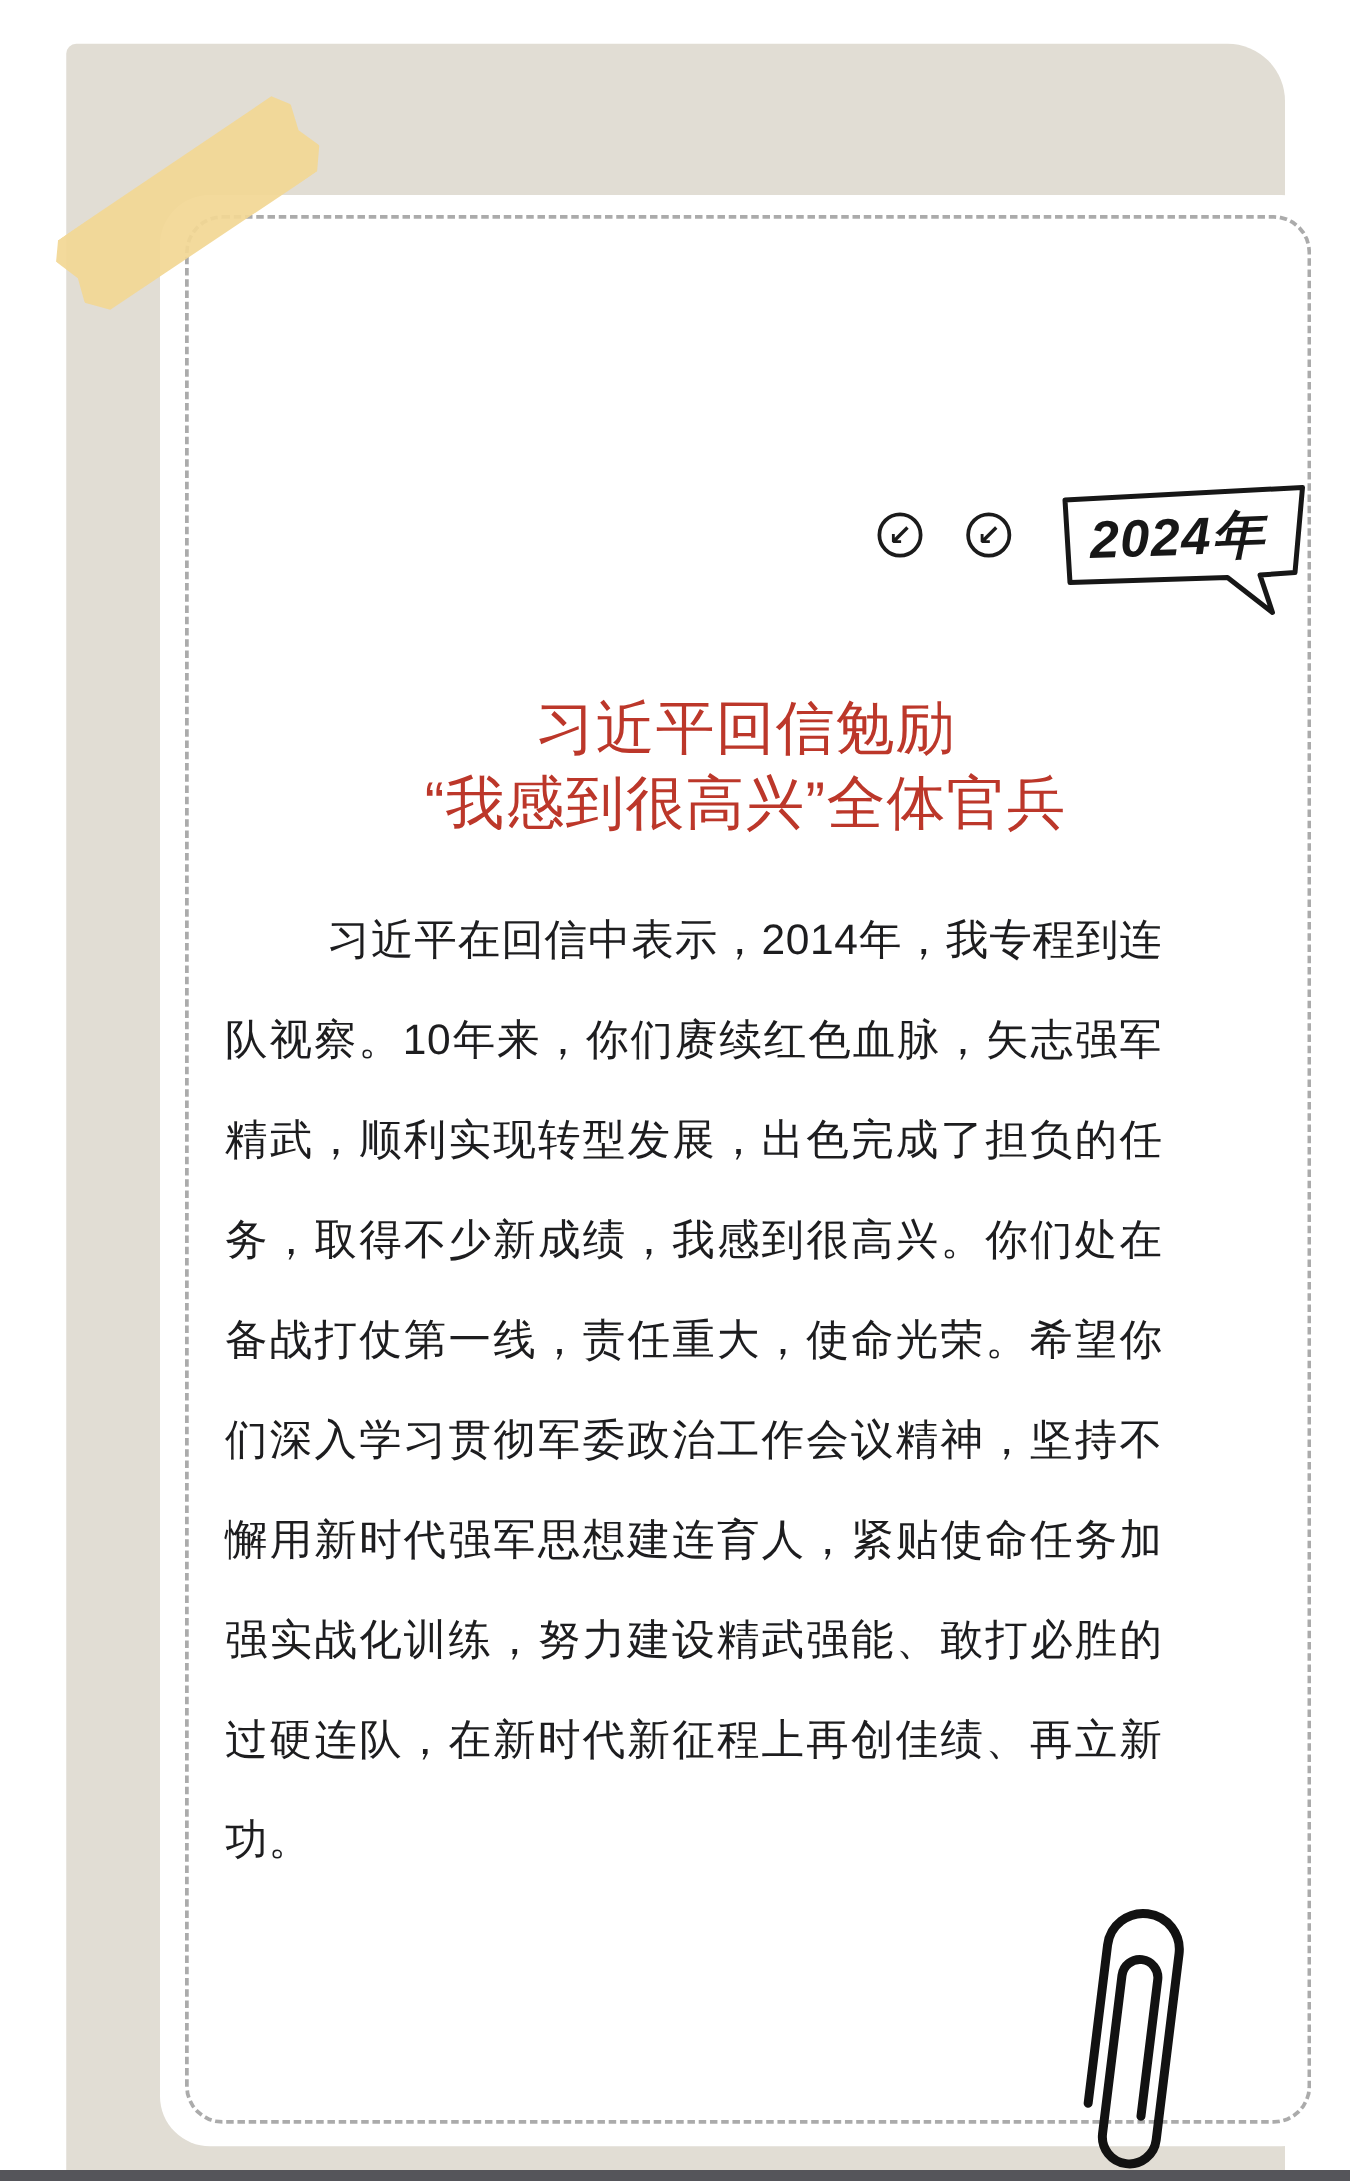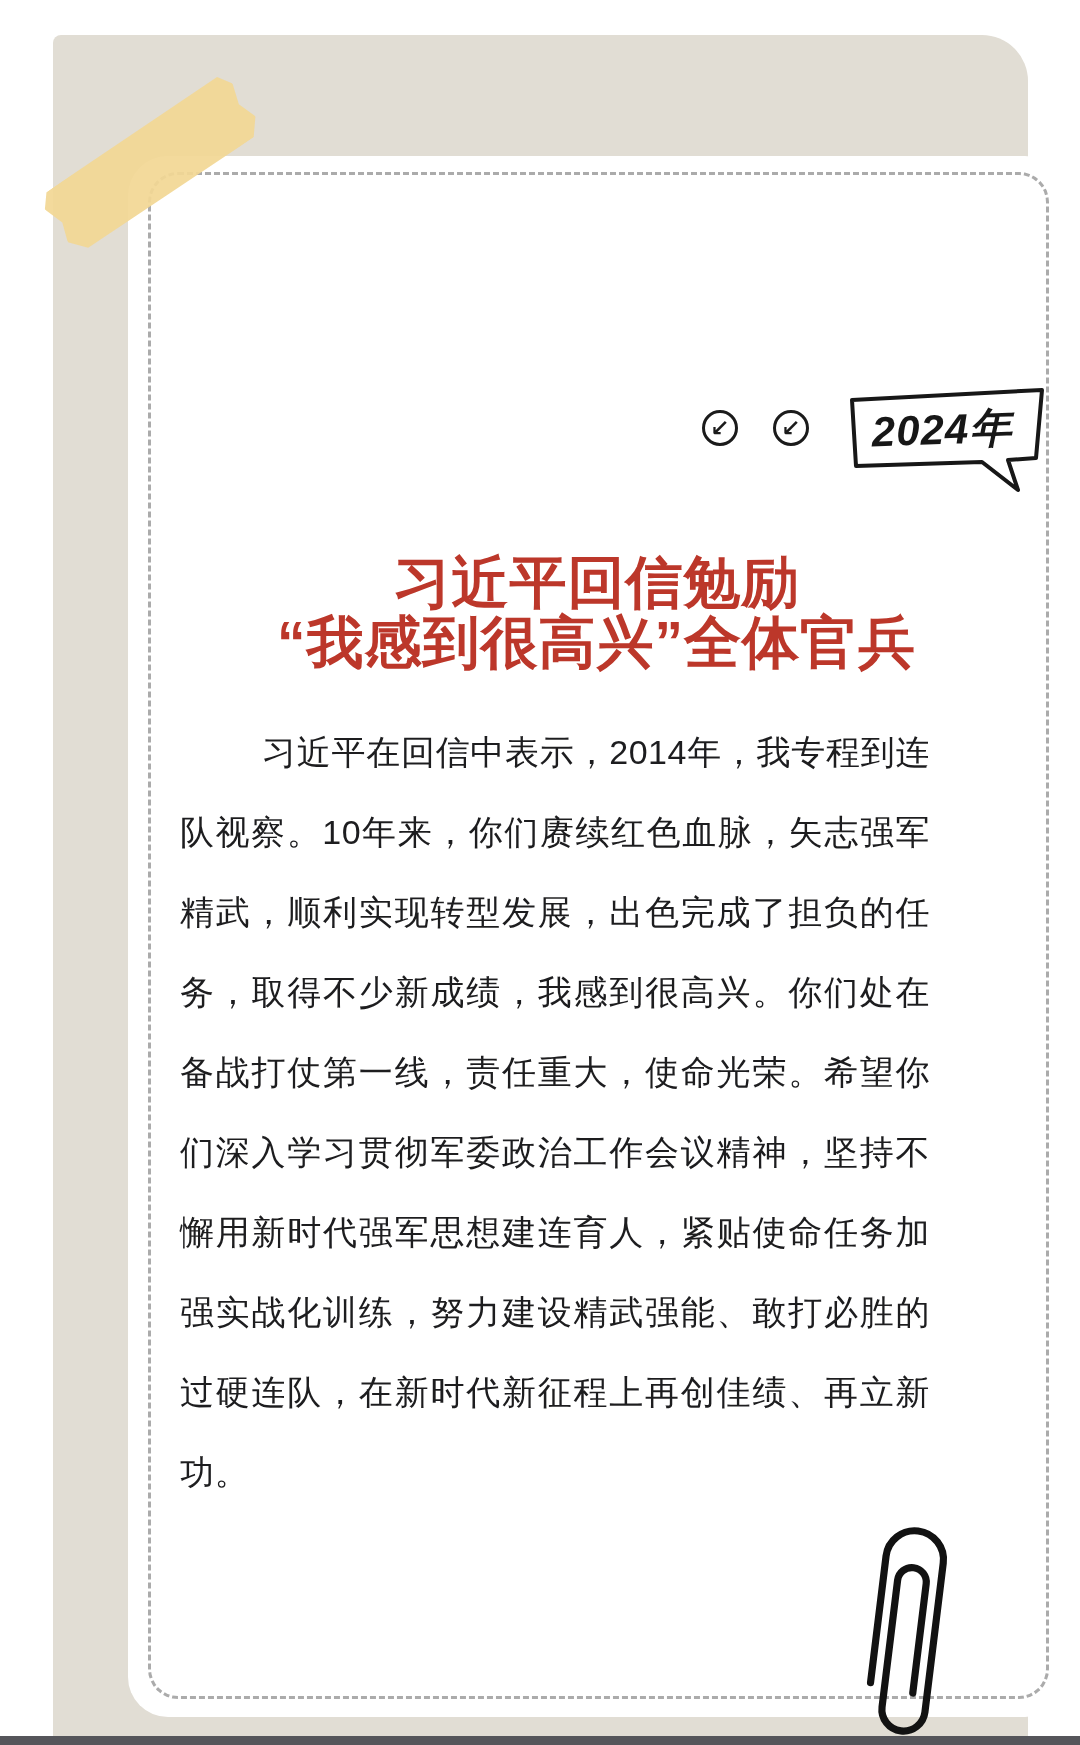--- a/index.html
+++ b/index.html
@@ -85,22 +85,22 @@
     transform: rotate(-2deg);
     letter-spacing: 1px;
   }
   
   .title {
     position: absolute;
     left: 0; top: 396px;
     width: 937px;
     text-align: center;
     color: var(--title_red, #bc372a);
-    font-size: 57px;
-    font-weight: 700;
+    font-size: 47px;
+    font-weight: 400;
     line-height: 60px;
     letter-spacing: 1px;
   }
   
   .body-text {
     position: absolute;
     left: 52px; top: 556px;
     width: 750px;
     font-size: 34px;
     line-height: 80px;

